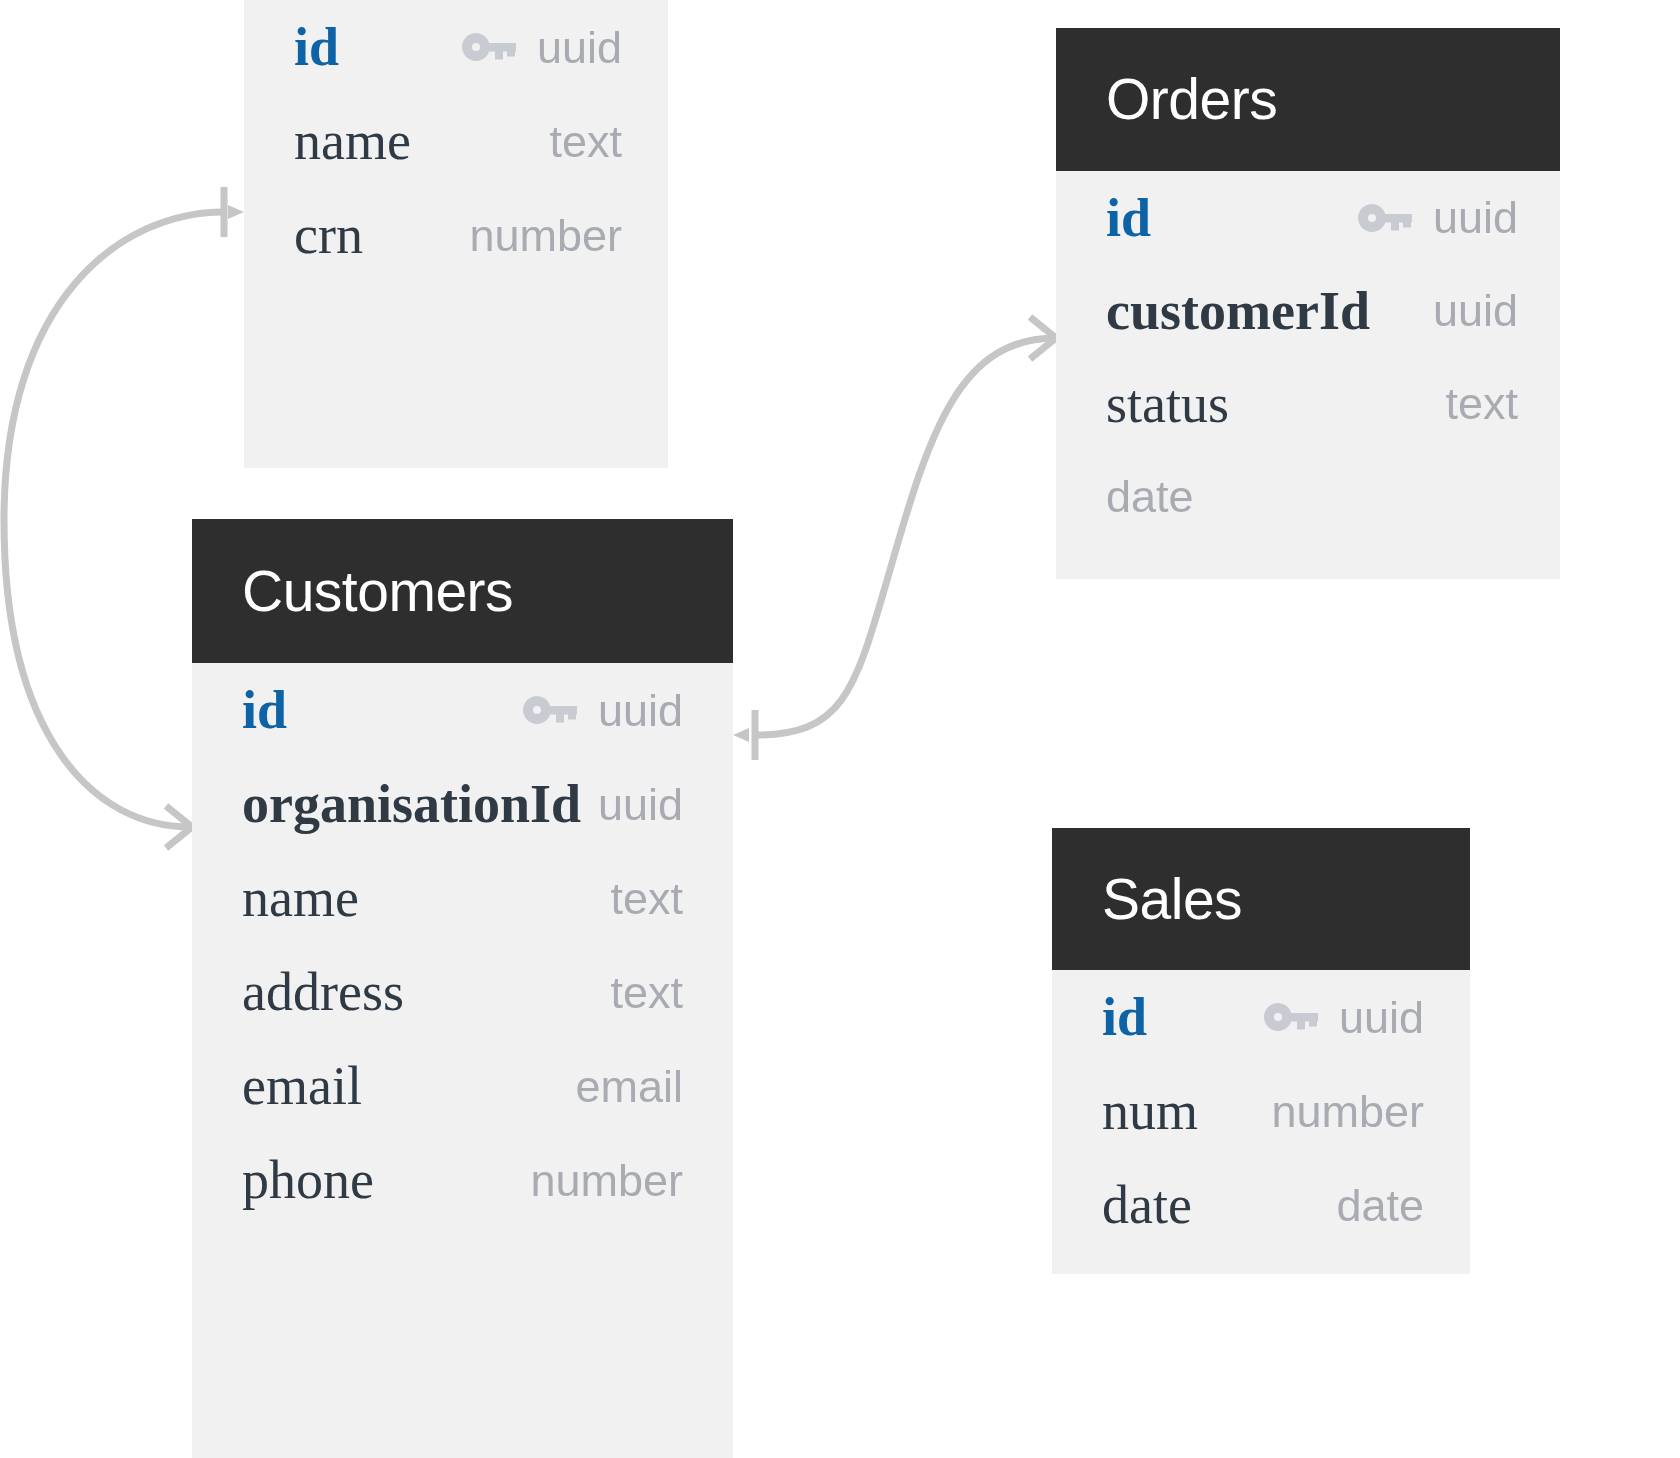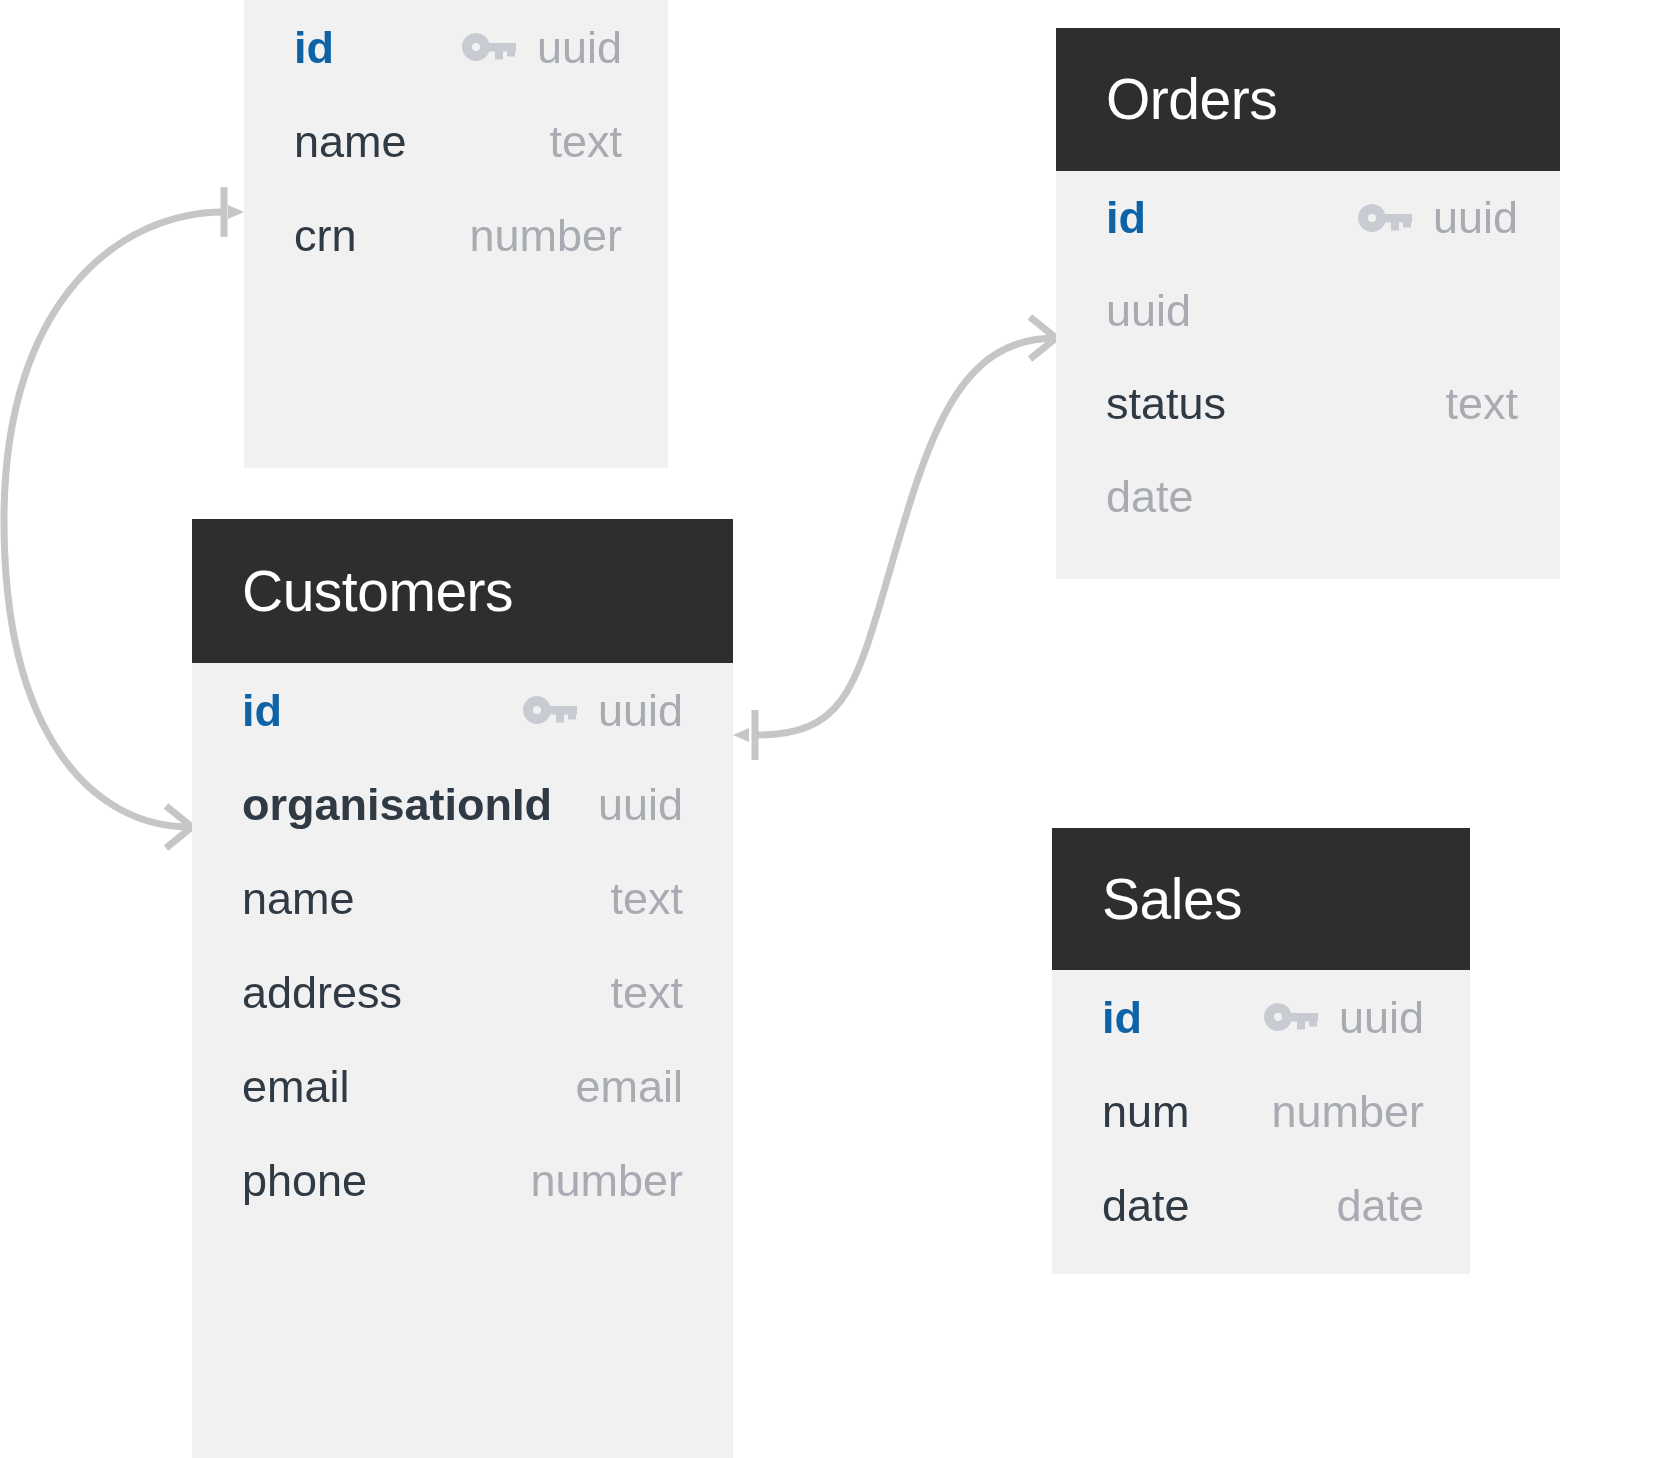--- a/index.html
+++ b/index.html
@@ -61,23 +61,24 @@
 
   .field-row {
     display: flex;
     align-items: center;
     justify-content: space-between;
     box-sizing: border-box;
     white-space: nowrap;
   }
 
   .field-name {
-    font-size: 45px;
+    font-size: 54px;
     color: #2f3a45;
     line-height: 1;
+    font-family: Liberation Serif, serif;
   }
   .field-name.pk {
     color: #0d63a5;
     font-weight: 700;
   }
   .field-name.fk {
     font-weight: 700;
     color: #2f3a45;
   }
 
@@ -261,20 +262,21 @@
           <span class="key-icon">
             <svg width="55" height="30" viewBox="0 0 55 30" xmlns="http://www.w3.org/2000/svg">
               <path fill="#c8ccd2" d="M15 1a14 14 0 1 0 13.2 18.6H34v8h8v-8h4v5h8v-5h1V11H28.2A14 14 0 0 0 15 1zm0 10a4 4 0 1 1 0 8 4 4 0 0 1 0-8z"></path>
             </svg>
           </span>
           <span class="field-type">uuid</span>
         </span>
       </div>
 
       <div class="field-row">
+        <span class="field-name fk">customerId</span>
         <span class="field-right">
           <span class="field-type">uuid</span>
         </span>
       </div>
 
       <div class="field-row">
         <span class="field-name">status</span>
         <span class="field-right">
           <span class="field-type">text</span>
         </span>

